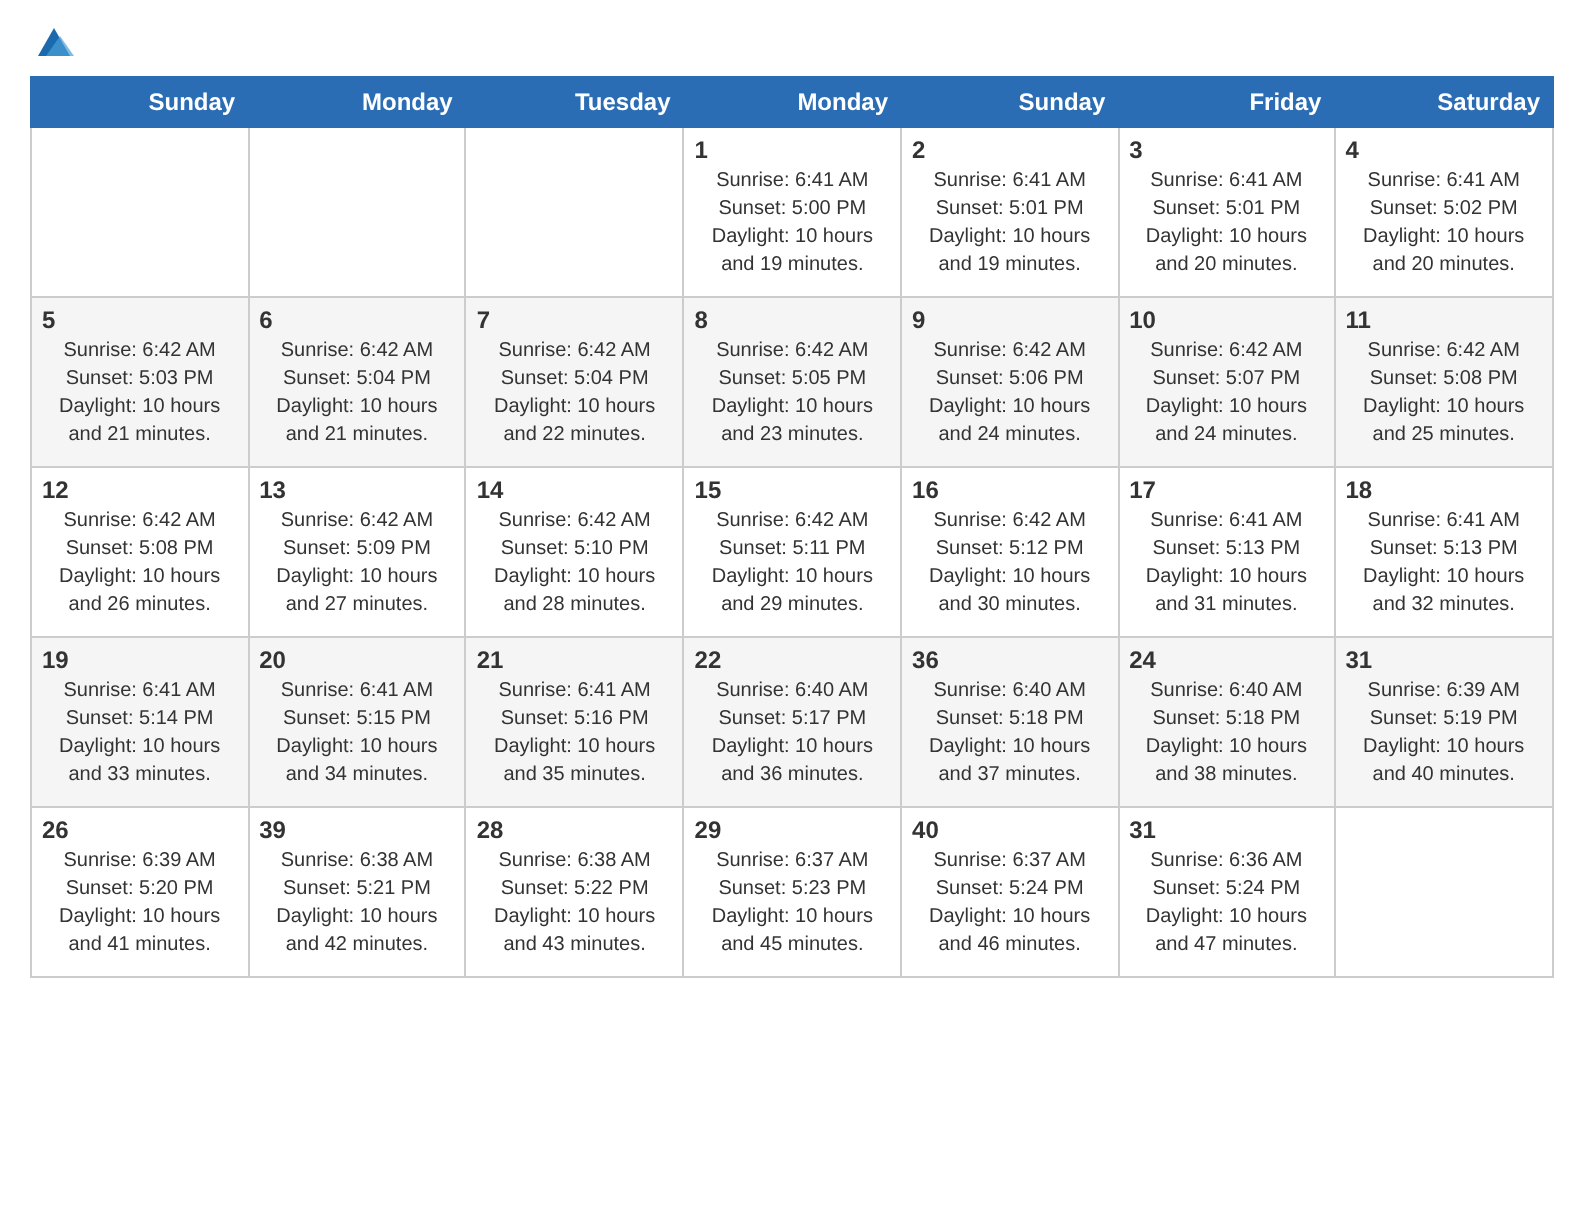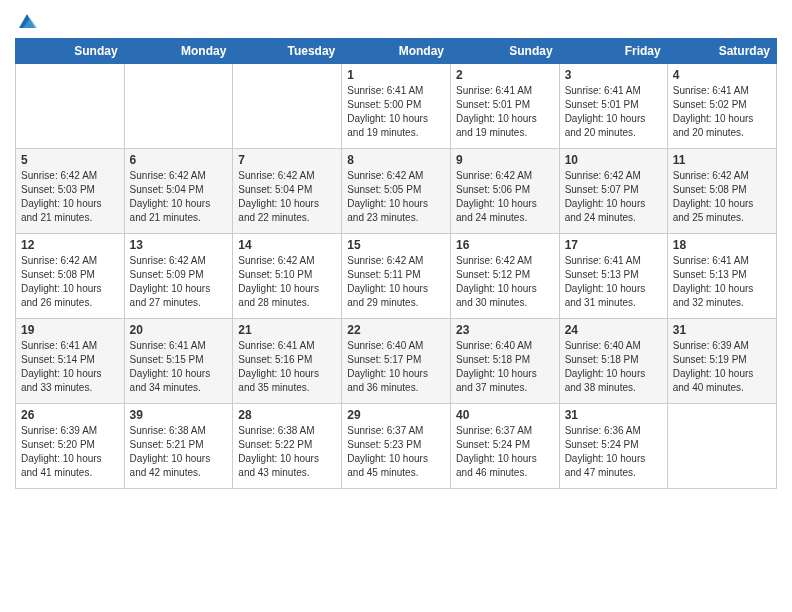--- a/index.html
+++ b/index.html
@@ -85,20 +85,21 @@
     }
     .day-number {
       font-weight: bold;
       font-size: 12px;
       margin-bottom: 2px;
     }
     .day-info {
       font-size: 10px;
       line-height: 1.4;
       color: #333;
+      text-align: center;
     }
     .empty-cell {
       background: #fff !important;
     }
     .calendar tr:nth-child(even) .empty-cell {
       background: #f5f5f5 !important;
     }
   </style>
 </head>
 <body>
@@ -228,21 +229,21 @@
           </td>
           <td>
             <div class="day-number">21</div>
             <div class="day-info">Sunrise: 6:41 AM<br>Sunset: 5:16 PM<br>Daylight: 10 hours and 35 minutes.</div>
           </td>
           <td>
             <div class="day-number">22</div>
             <div class="day-info">Sunrise: 6:40 AM<br>Sunset: 5:17 PM<br>Daylight: 10 hours and 36 minutes.</div>
           </td>
           <td>
-            <div class="day-number">23</div>
+            <div class="day-number">36</div>
             <div class="day-info">Sunrise: 6:40 AM<br>Sunset: 5:18 PM<br>Daylight: 10 hours and 37 minutes.</div>
           </td>
           <td>
             <div class="day-number">24</div>
             <div class="day-info">Sunrise: 6:40 AM<br>Sunset: 5:18 PM<br>Daylight: 10 hours and 38 minutes.</div>
           </td>
           <td>
             <div class="day-number">31</div>
             <div class="day-info">Sunrise: 6:39 AM<br>Sunset: 5:19 PM<br>Daylight: 10 hours and 40 minutes.</div>
           </td>

